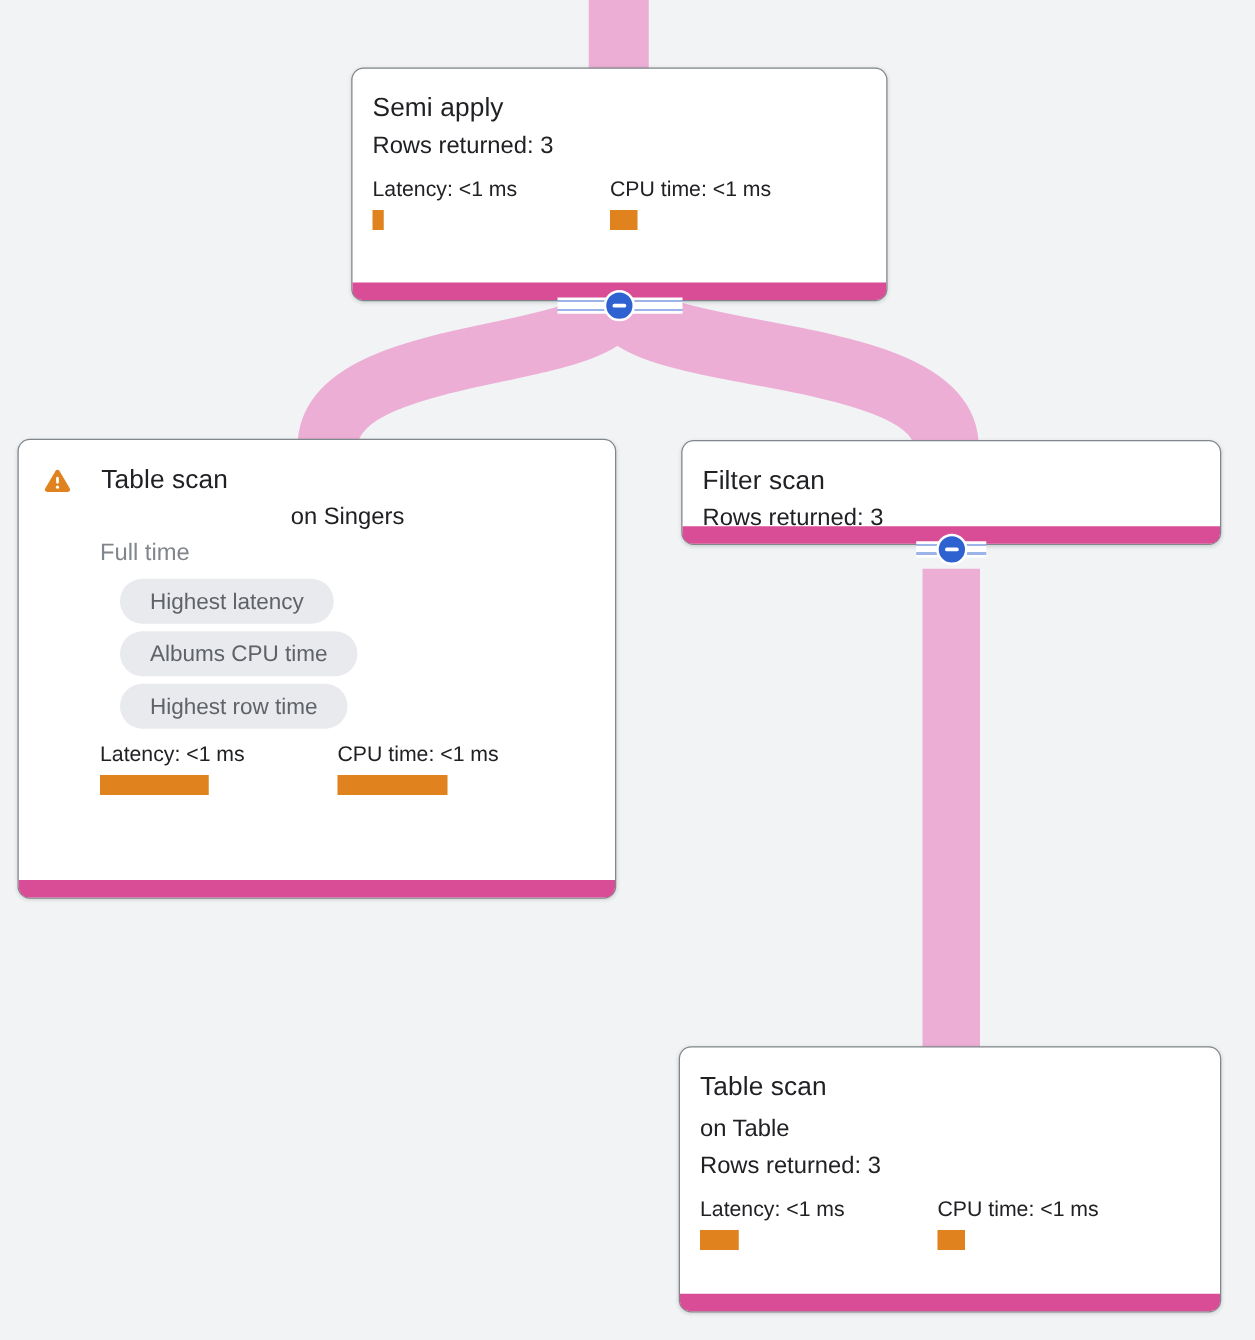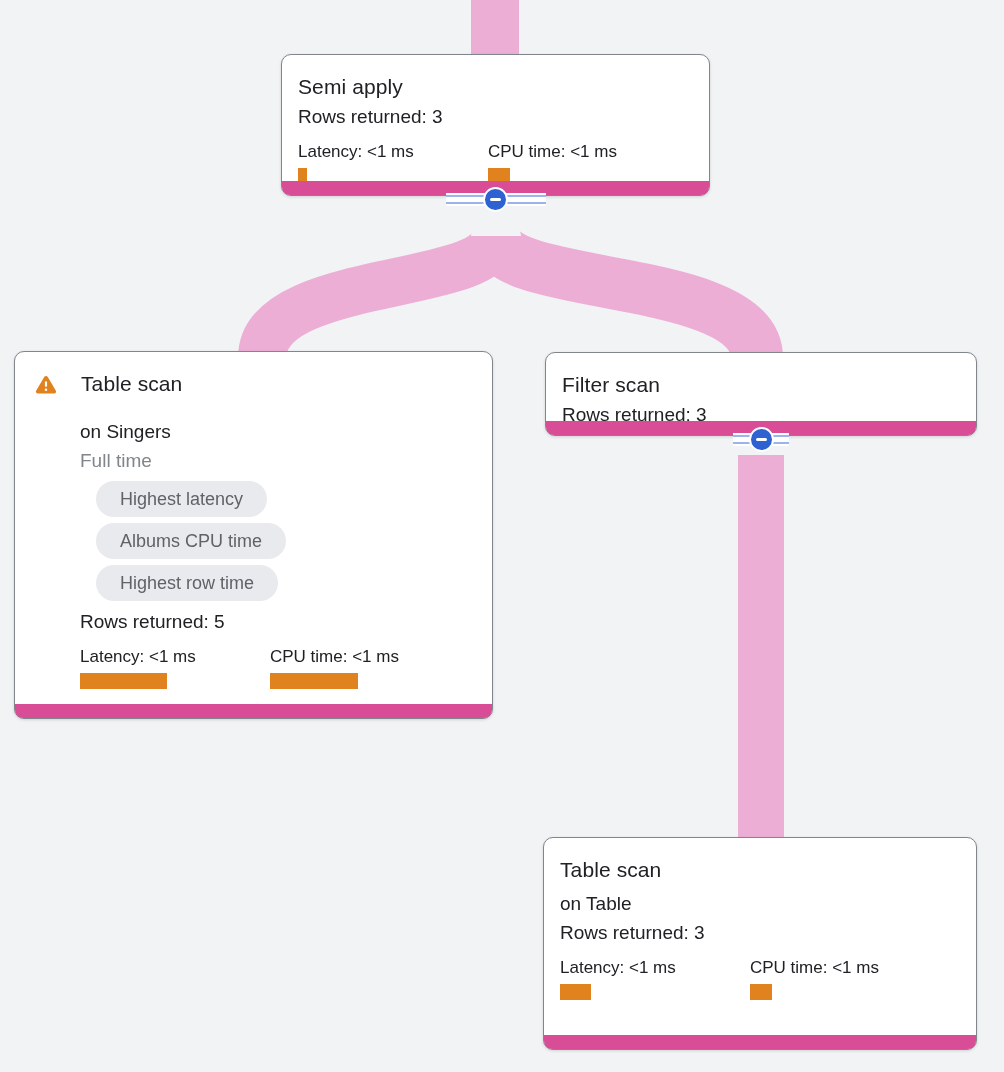--- a/index.html
+++ b/index.html
@@ -33,21 +33,21 @@
   .accent{
     position:absolute;left:0;right:0;bottom:0;height:14px;
     background:var(--accent-bar);border-radius:0 0 8px 8px;
   }
   .metrics{display:flex;margin-top:8px;}
   .metric{width:190px;}
   .metric-label{font-size:17px;line-height:26px;}
   .metric-bar{height:16px;background:var(--metric-bar);margin-top:3px;}
 
   
-  .node-semi   {left:281px;top:54px; width:429px;height:142px;}
+  .node-semi   {left:281px;top:54px; width:429px;height:187px;}
   .node-singers{left:14px; top:351px;width:479px;height:368px;}
   .node-filter {left:545px;top:352px;width:432px;height:84px;}
   .node-albums {left:543px;top:837px;width:434px;height:213px;}
 
   
   .header-row{display:flex;align-items:center;}
   .warning-svg{width:22px;height:19px;margin-left:4px;margin-right:24px;flex:none;}
   .indent{margin-left:49px;}
   .badge{
     width:fit-content;background:var(--badge-bg);color:var(--badge-text);
@@ -111,28 +111,27 @@
 <div class="node node-singers">
   <div class="header-row">
     <svg class="warning-svg" viewBox="0 0 24 21" aria-hidden="true">
       <path d="M13.8 2a2.1 2.1 0 0 0-3.6 0L1.1 17.4A2.1 2.1 0 0 0 2.9 20.5h18.2a2.1 2.1 0 0 0 1.8-3.1Z" fill="#e0821d"></path>
       <rect x="10.8" y="7" width="2.4" height="6.2" rx="1.2" fill="#fff"></rect>
       <circle cx="12" cy="16.3" r="1.4" fill="#fff"></circle>
     </svg>
     <div class="node-title">Table scan</div>
   </div>
   <div class="indent">
-    <div class="body-line" style="margin-top:18px;">on Singers</div>
+    <div class="body-line" style="margin-top:0;text-align:center;">on Singers</div>
     <div class="body-line muted">Full time</div>
     <div style="margin-top:2px;">
       <div class="badge">Highest latency</div>
       <div class="badge">Albums CPU time</div>
       <div class="badge">Highest row time</div>
     </div>
-    <div class="body-line" style="margin-top:2px;">Rows returned: 5</div>
     <div class="metrics">
       <div class="metric">
         <div class="metric-label">Latency: &lt;1 ms</div>
         <div class="metric-bar" style="width: 87px;"></div>
       </div>
       <div class="metric">
         <div class="metric-label">CPU time: &lt;1 ms</div>
         <div class="metric-bar" style="width: 88px;"></div>
       </div>
     </div>

